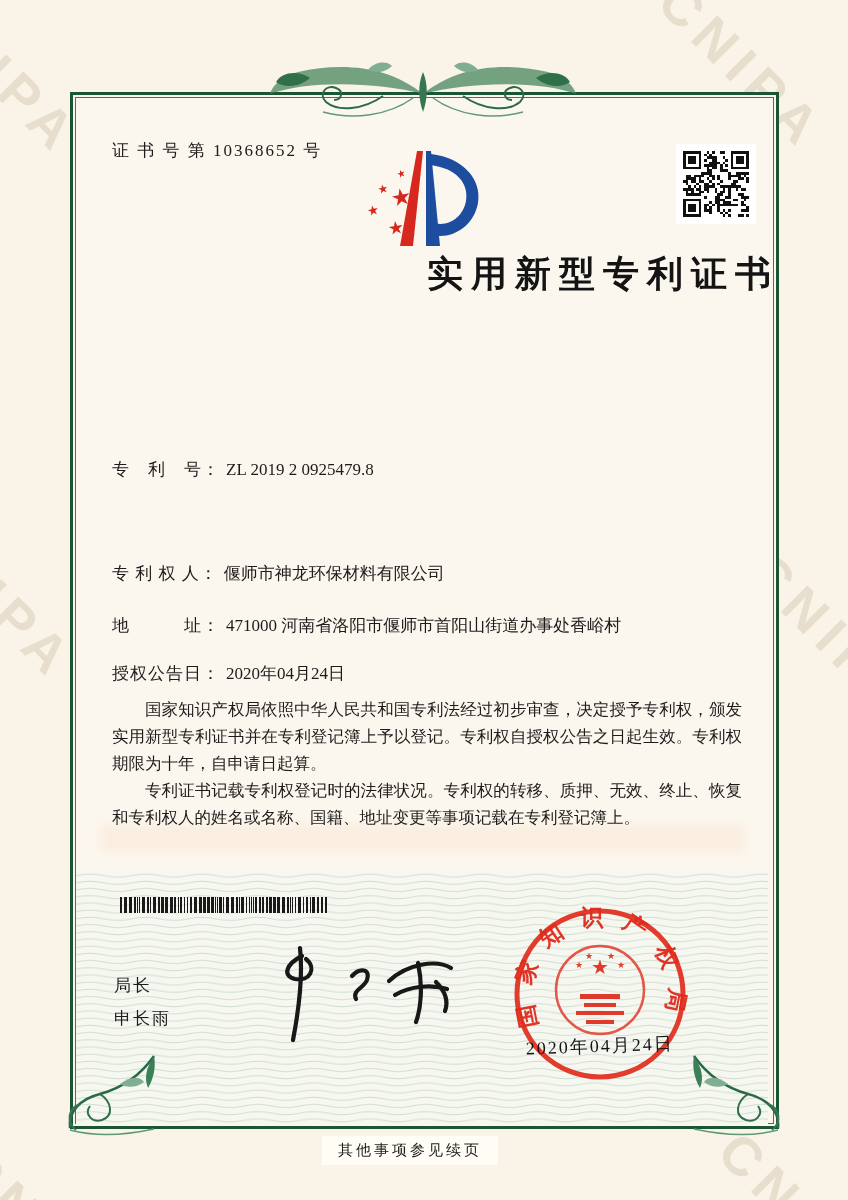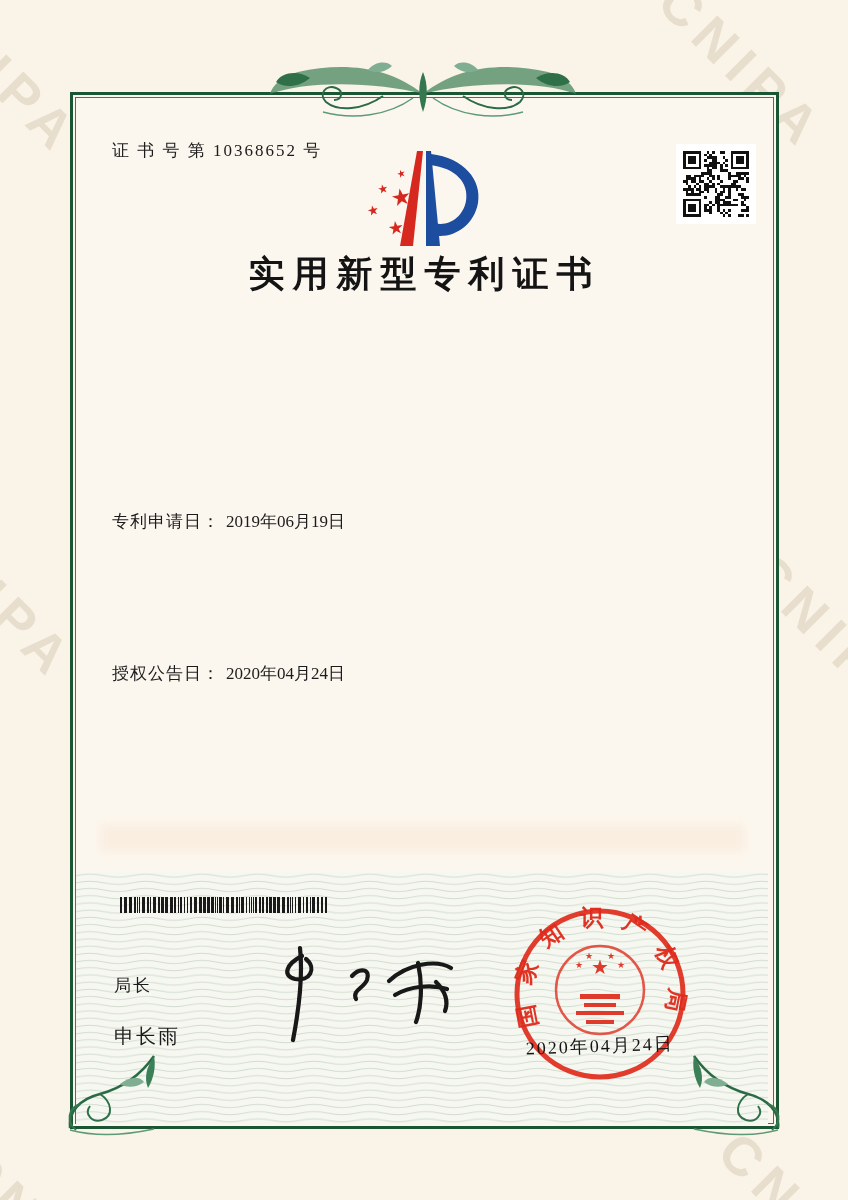--- a/index.html
+++ b/index.html
@@ -26,40 +26,40 @@
   .ornament{ position:absolute; z-index:6; }
   .cert-no{
     position:absolute; left:112px; top:139px; font-size:17px; letter-spacing:2px; z-index:5;
   }
   .logo{ position:absolute; left:360px; top:146px; z-index:5; }
   .qr-box{
     position:absolute; left:676px; top:144px; width:80px; height:80px;
     background:#ffffff; z-index:5; display:flex; align-items:center; justify-content:center;
   }
   .title{
-    position:absolute; left:70px; top:250px; width:709px; text-align:center;
+    position:absolute; left:70px; top:250px; width:709px; text-align:right;
     font-size:36px; font-weight:700; letter-spacing:8px; color:#141414; z-index:5;
   }
   .field-row{ position:absolute; left:112px; width:640px; font-size:17px; z-index:5; white-space:nowrap; }
   .flabel{ letter-spacing:1px; }
   .fvalue{ margin-left:6px; }
   .grant-pair2{ position:absolute; left:340px; top:0; }
   .body-text{
     position:absolute; left:112px; top:696px; width:630px;
     font-size:16.5px; line-height:27px; text-align:justify; z-index:5;
   }
   .body-text p{ margin:0; text-indent:2em; }
   .barcode{
     position:absolute; left:120px; top:897px; width:216px; height:16px;
     display:flex; align-items:stretch; z-index:5;
   }
   .sig-role{ position:absolute; left:114px; top:974px; font-size:17px;
     font-family:"Liberation Sans","DejaVu Sans",sans-serif; z-index:5; letter-spacing:2px;}
-  .sig-name{ position:absolute; left:114px; top:1007px; font-size:20px;
-    font-family:"Liberation Sans","DejaVu Sans",sans-serif; z-index:5; letter-spacing:2px;margin-top:16px;}
+  .sig-name{ position:absolute; left:114px; top:1007px; font-size:17px;
+    font-family:"Liberation Sans","DejaVu Sans",sans-serif; z-index:5; letter-spacing:2px;}
   .sig-script{ position:absolute; left:240px; top:942px; z-index:5; }
   .seal{ position:absolute; left:500px; top:902px; z-index:7; }
   .page-info{
     position:absolute; left:70px; top:1092px; width:665px; text-align:center;
     font-size:14px; letter-spacing:2px; z-index:5;
   }
   .continuation{
     position:absolute; left:322px; top:1136px; background:#fffdf6;
     padding:5px 16px; font-size:15px; letter-spacing:3px; z-index:5;
   }
@@ -345,27 +345,37 @@
         <rect x="19" y="1" width="5" height="5" fill="#fff"></rect>
         <rect x="20" y="2" width="3" height="3" fill="#111"></rect>
         <rect x="0" y="18" width="7" height="7" fill="#111"></rect>
         <rect x="1" y="19" width="5" height="5" fill="#fff"></rect>
         <rect x="2" y="20" width="3" height="3" fill="#111"></rect>
       </svg>
   </div>
 
   <div class="title">实用新型专利证书</div>
 
-  <div class="field-row" style="top:510px">
-    <span class="flabel">专利申请日：</span><span class="fvalue">2019年06月19日</span>
+  <div class="field-row" style="top:458px">
+    <span class="flabel">专　利　号：</span><span class="fvalue">ZL 2019 2 0925479.8</span>
+  </div>
+  <div class="field-row" style="top:562px">
+    <span class="flabel">专 利 权 人：</span><span class="fvalue">偃师市神龙环保材料有限公司</span>
+  </div>
+  <div class="field-row" style="top:614px">
+    <span class="flabel">地　　　址：</span><span class="fvalue">471000 河南省洛阳市偃师市首阳山街道办事处香峪村</span>
   </div>
   <div class="field-row" style="top:662px">
     <span class="flabel">授权公告日：</span><span class="fvalue">2020年04月24日</span>
   </div>
 
+  <div class="body-text">
+    <p>国家知识产权局依照中华人民共和国专利法经过初步审查，决定授予专利权，颁发实用新型专利证书并在专利登记簿上予以登记。专利权自授权公告之日起生效。专利权期限为十年，自申请日起算。</p>
+    <p>专利证书记载专利权登记时的法律状况。专利权的转移、质押、无效、终止、恢复和专利权人的姓名或名称、国籍、地址变更等事项记载在专利登记簿上。</p>
+  </div>
 
   <div class="barcode">
       <div style="flex: 0 0 auto; width: 2px; height: 100%; background: rgb(26, 26, 26); margin-right: 2px;"></div>
       <div style="flex: 0 0 auto; width: 3px; height: 100%; background: rgb(26, 26, 26); margin-right: 2px;"></div>
       <div style="flex: 0 0 auto; width: 3px; height: 100%; background: rgb(26, 26, 26); margin-right: 2px;"></div>
       <div style="flex: 0 0 auto; width: 2px; height: 100%; background: rgb(26, 26, 26); margin-right: 1px;"></div>
       <div style="flex: 0 0 auto; width: 1px; height: 100%; background: rgb(26, 26, 26); margin-right: 1px;"></div>
       <div style="flex: 0 0 auto; width: 1px; height: 100%; background: rgb(26, 26, 26); margin-right: 2px;"></div>
       <div style="flex: 0 0 auto; width: 3px; height: 100%; background: rgb(26, 26, 26); margin-right: 2px;"></div>
       <div style="flex: 0 0 auto; width: 2px; height: 100%; background: rgb(26, 26, 26); margin-right: 1px;"></div>
@@ -449,14 +459,15 @@
       <text x="111" y="57" font-size="9" fill="#df2b1c" text-anchor="middle">★</text>
       <text x="121" y="66" font-size="9" fill="#df2b1c" text-anchor="middle">★</text>
       <rect x="80" y="92" width="40" height="5" fill="#df2b1c"></rect>
       <rect x="84" y="101" width="32" height="4" fill="#df2b1c"></rect>
       <rect x="76" y="109" width="48" height="4" fill="#df2b1c"></rect>
       <rect x="86" y="118" width="28" height="4" fill="#df2b1c"></rect>
     </g>
     <text x="100" y="150" font-size="18" fill="#141414" text-anchor="middle" letter-spacing="2" transform="rotate(-2 100 150)">2020年04月24日</text>
   </svg>
 
+  <div class="continuation">其他事项参见续页</div>
 
 </div>
 
 </body></html>

